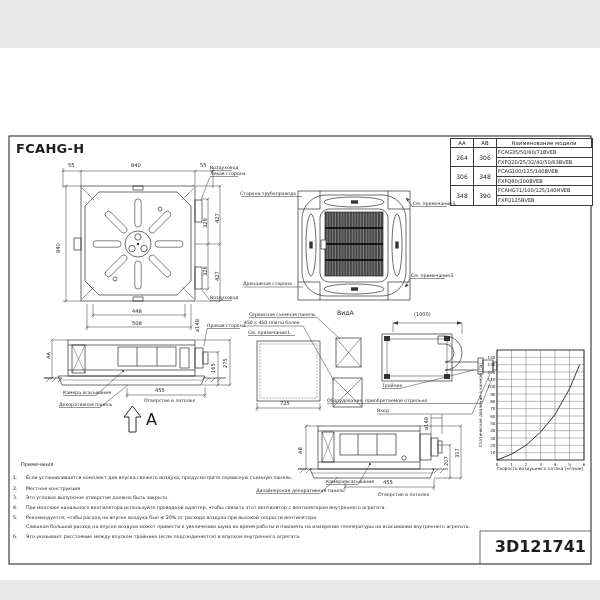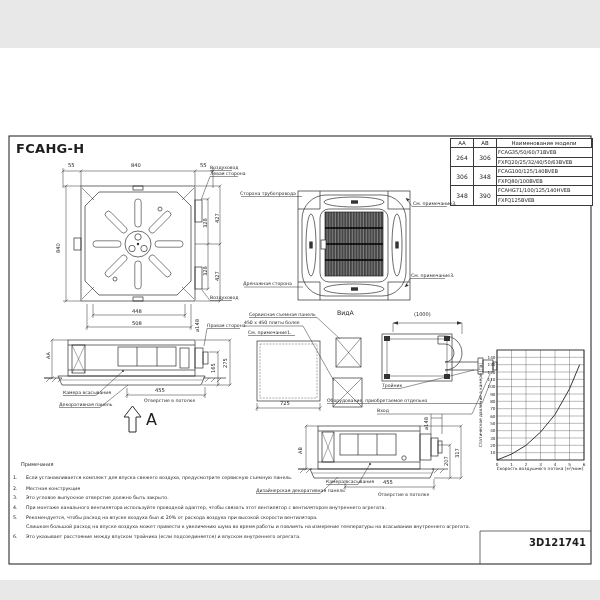--- a/index.html
+++ b/index.html
@@ -5,21 +5,21 @@
   html,body{margin:0;padding:0;background:#e8e8e8;}
   .sheet{position:relative;width:600px;height:532px;background:#ffffff;
          font-family:"DejaVu Sans",sans-serif;color:#1e1e1e;overflow:hidden;margin-top:48px;}
   svg{position:absolute;left:0;top:0;z-index:1;overflow:visible;}
   .lbl{position:absolute;z-index:2;font-size:4.6px;line-height:1.15;white-space:nowrap;color:#1e1e1e;}
   .dim{font-size:5.2px;}
   .l5{font-size:5px;}
   .rot{transform:rotate(-90deg);transform-origin:0 0;}
   .ttl{position:absolute;left:16px;top:93px;z-index:2;font-size:13px;font-weight:bold;letter-spacing:.3px;}
   .doc{position:absolute;left:488px;top:489px;width:98px;text-align:right;z-index:2;
-       font-size:10px;font-weight:bold;}
+       font-size:16px;font-weight:bold;}
   .cap{font-size:6.2px;}
   .bigA{font-size:16px;z-index:2;position:absolute;}
   
   .ptable{position:absolute;left:450px;top:90px;z-index:2;display:grid;
           grid-template-columns:23px 23px 95px;border:1px solid #3a3a3a;background:#fff;}
   .ptable .hc{border-bottom:1px solid #3a3a3a;border-right:1px solid #3a3a3a;
           font-size:5.4px;text-align:center;padding:1px 0;}
   .ptable .hc:last-child{border-right:none;font-size:4.4px;}
   .ptable .nc{border-bottom:1px solid #3a3a3a;border-right:1px solid #3a3a3a;
           font-size:6px;display:flex;align-items:center;justify-content:center;}

